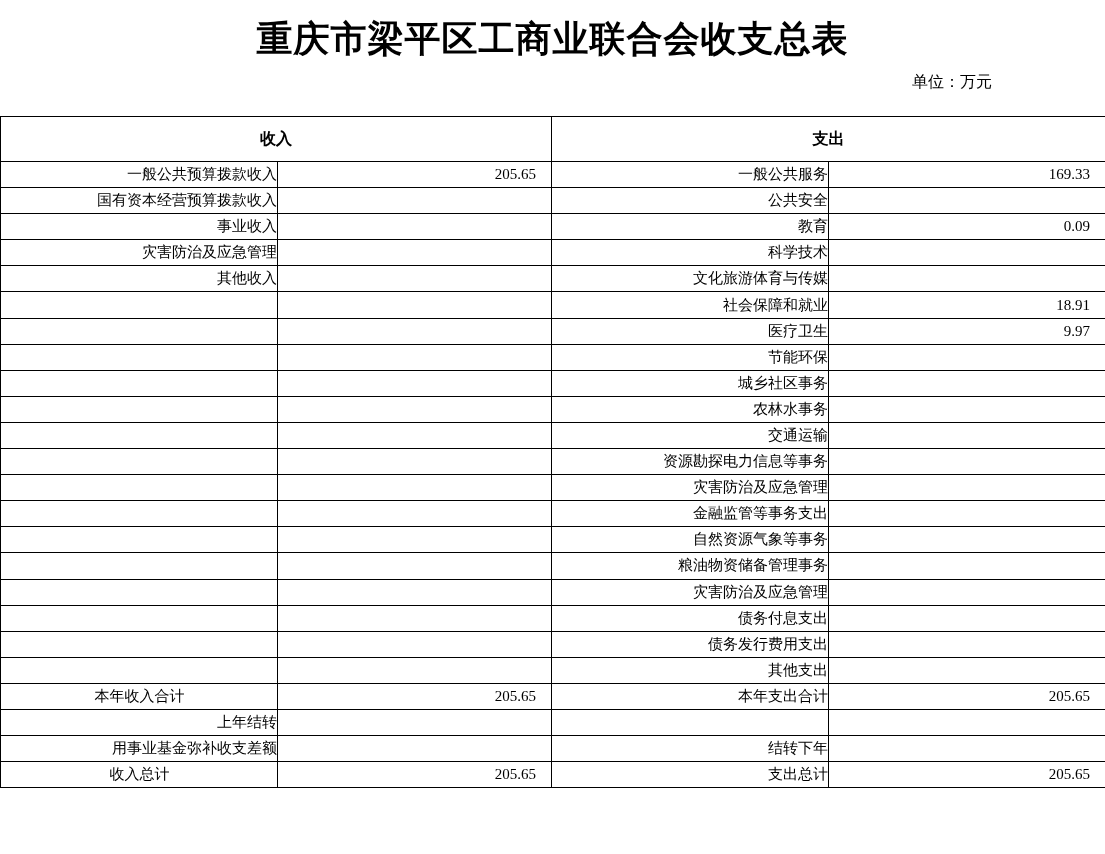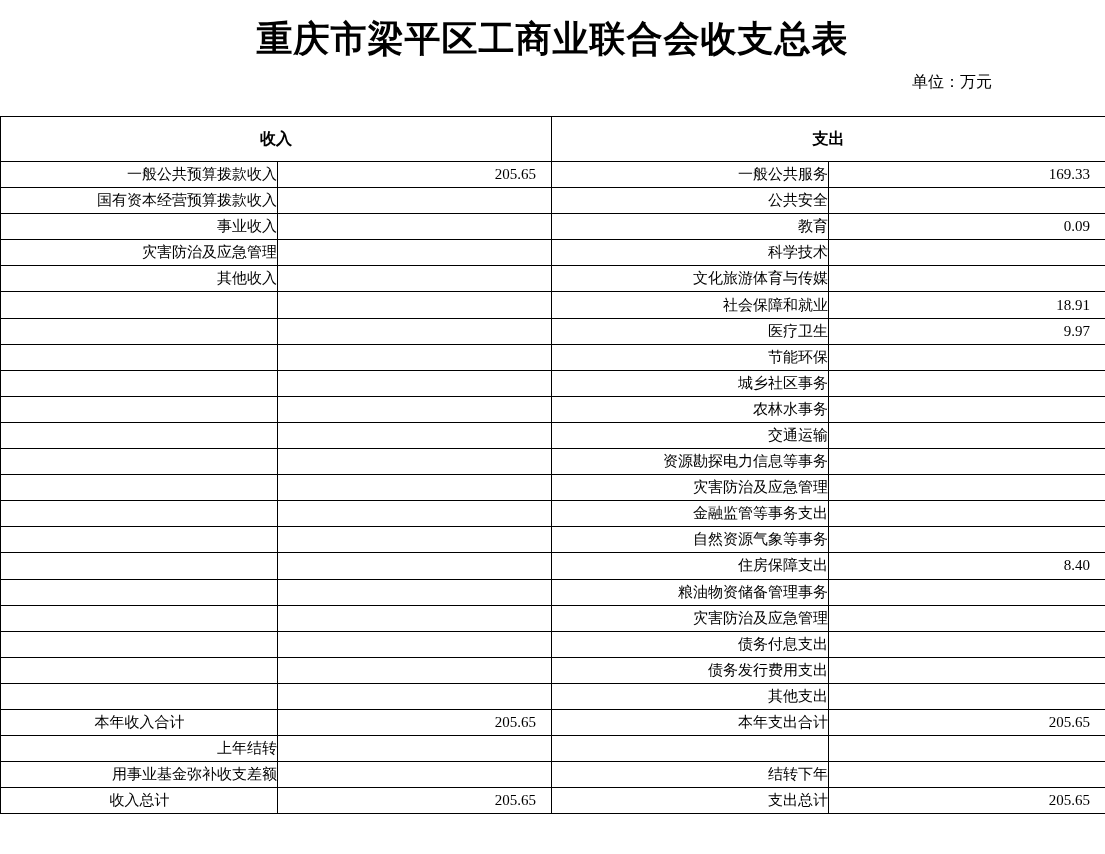--- a/index.html
+++ b/index.html
@@ -168,26 +168,20 @@
         </tr>
         <tr>
           <td class="item"></td>
           <td class="num"></td>
           <td class="item">自然资源气象等事务</td>
           <td class="num"></td>
         </tr>
         <tr>
           <td class="item"></td>
           <td class="num"></td>
-          <td class="item">住房保障支出</td>
-          <td class="num">8.40</td>
-        </tr>
-        <tr>
-          <td class="item"></td>
-          <td class="num"></td>
           <td class="item">粮油物资储备管理事务</td>
           <td class="num"></td>
         </tr>
         <tr>
           <td class="item"></td>
           <td class="num"></td>
           <td class="item">灾害防治及应急管理</td>
           <td class="num"></td>
         </tr>
         <tr>

